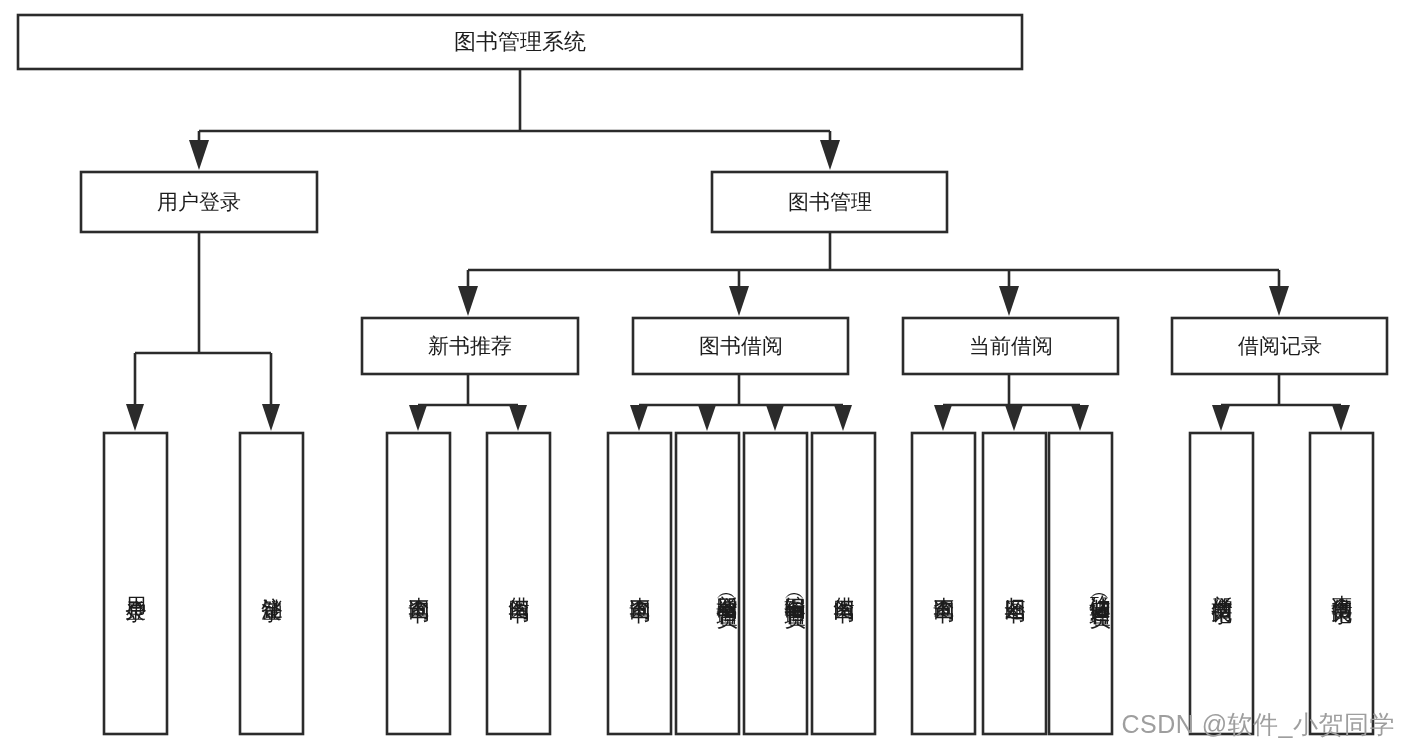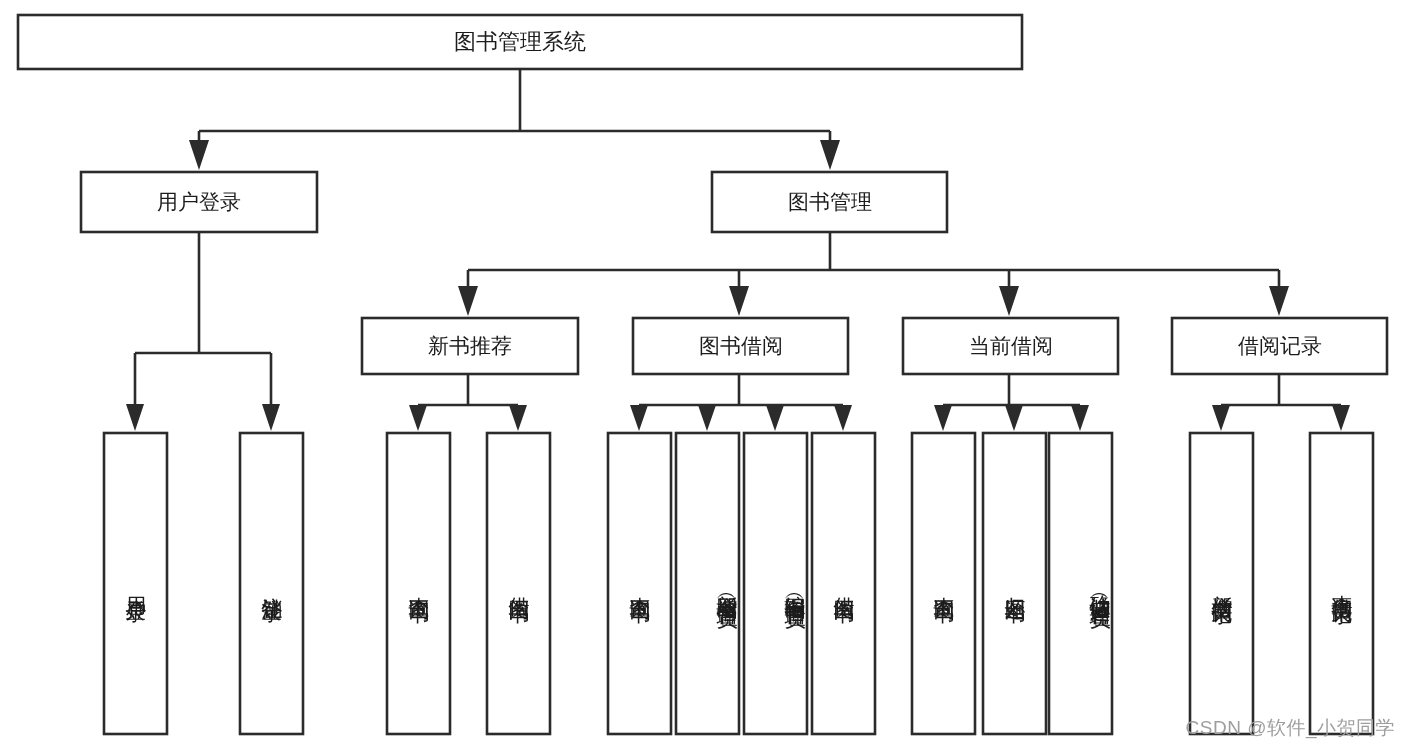--- a/index.html
+++ b/index.html
@@ -70,21 +70,21 @@
     color: #1c1c1c;
     white-space: nowrap;
     pointer-events: none;
     user-select: none;
   }
   .watermark {
     position: absolute;
     right: 10px;
     bottom: 6px;
     font-family: "Liberation Sans", "DejaVu Sans", sans-serif;
-    font-size: 19px;
+    font-size: 25px;
     color: #9e9e9e;
     white-space: nowrap;
     letter-spacing: 0.5px;
   }
 </style>
 </head>
 <body>
 
 <div id="diagram-root">
 

